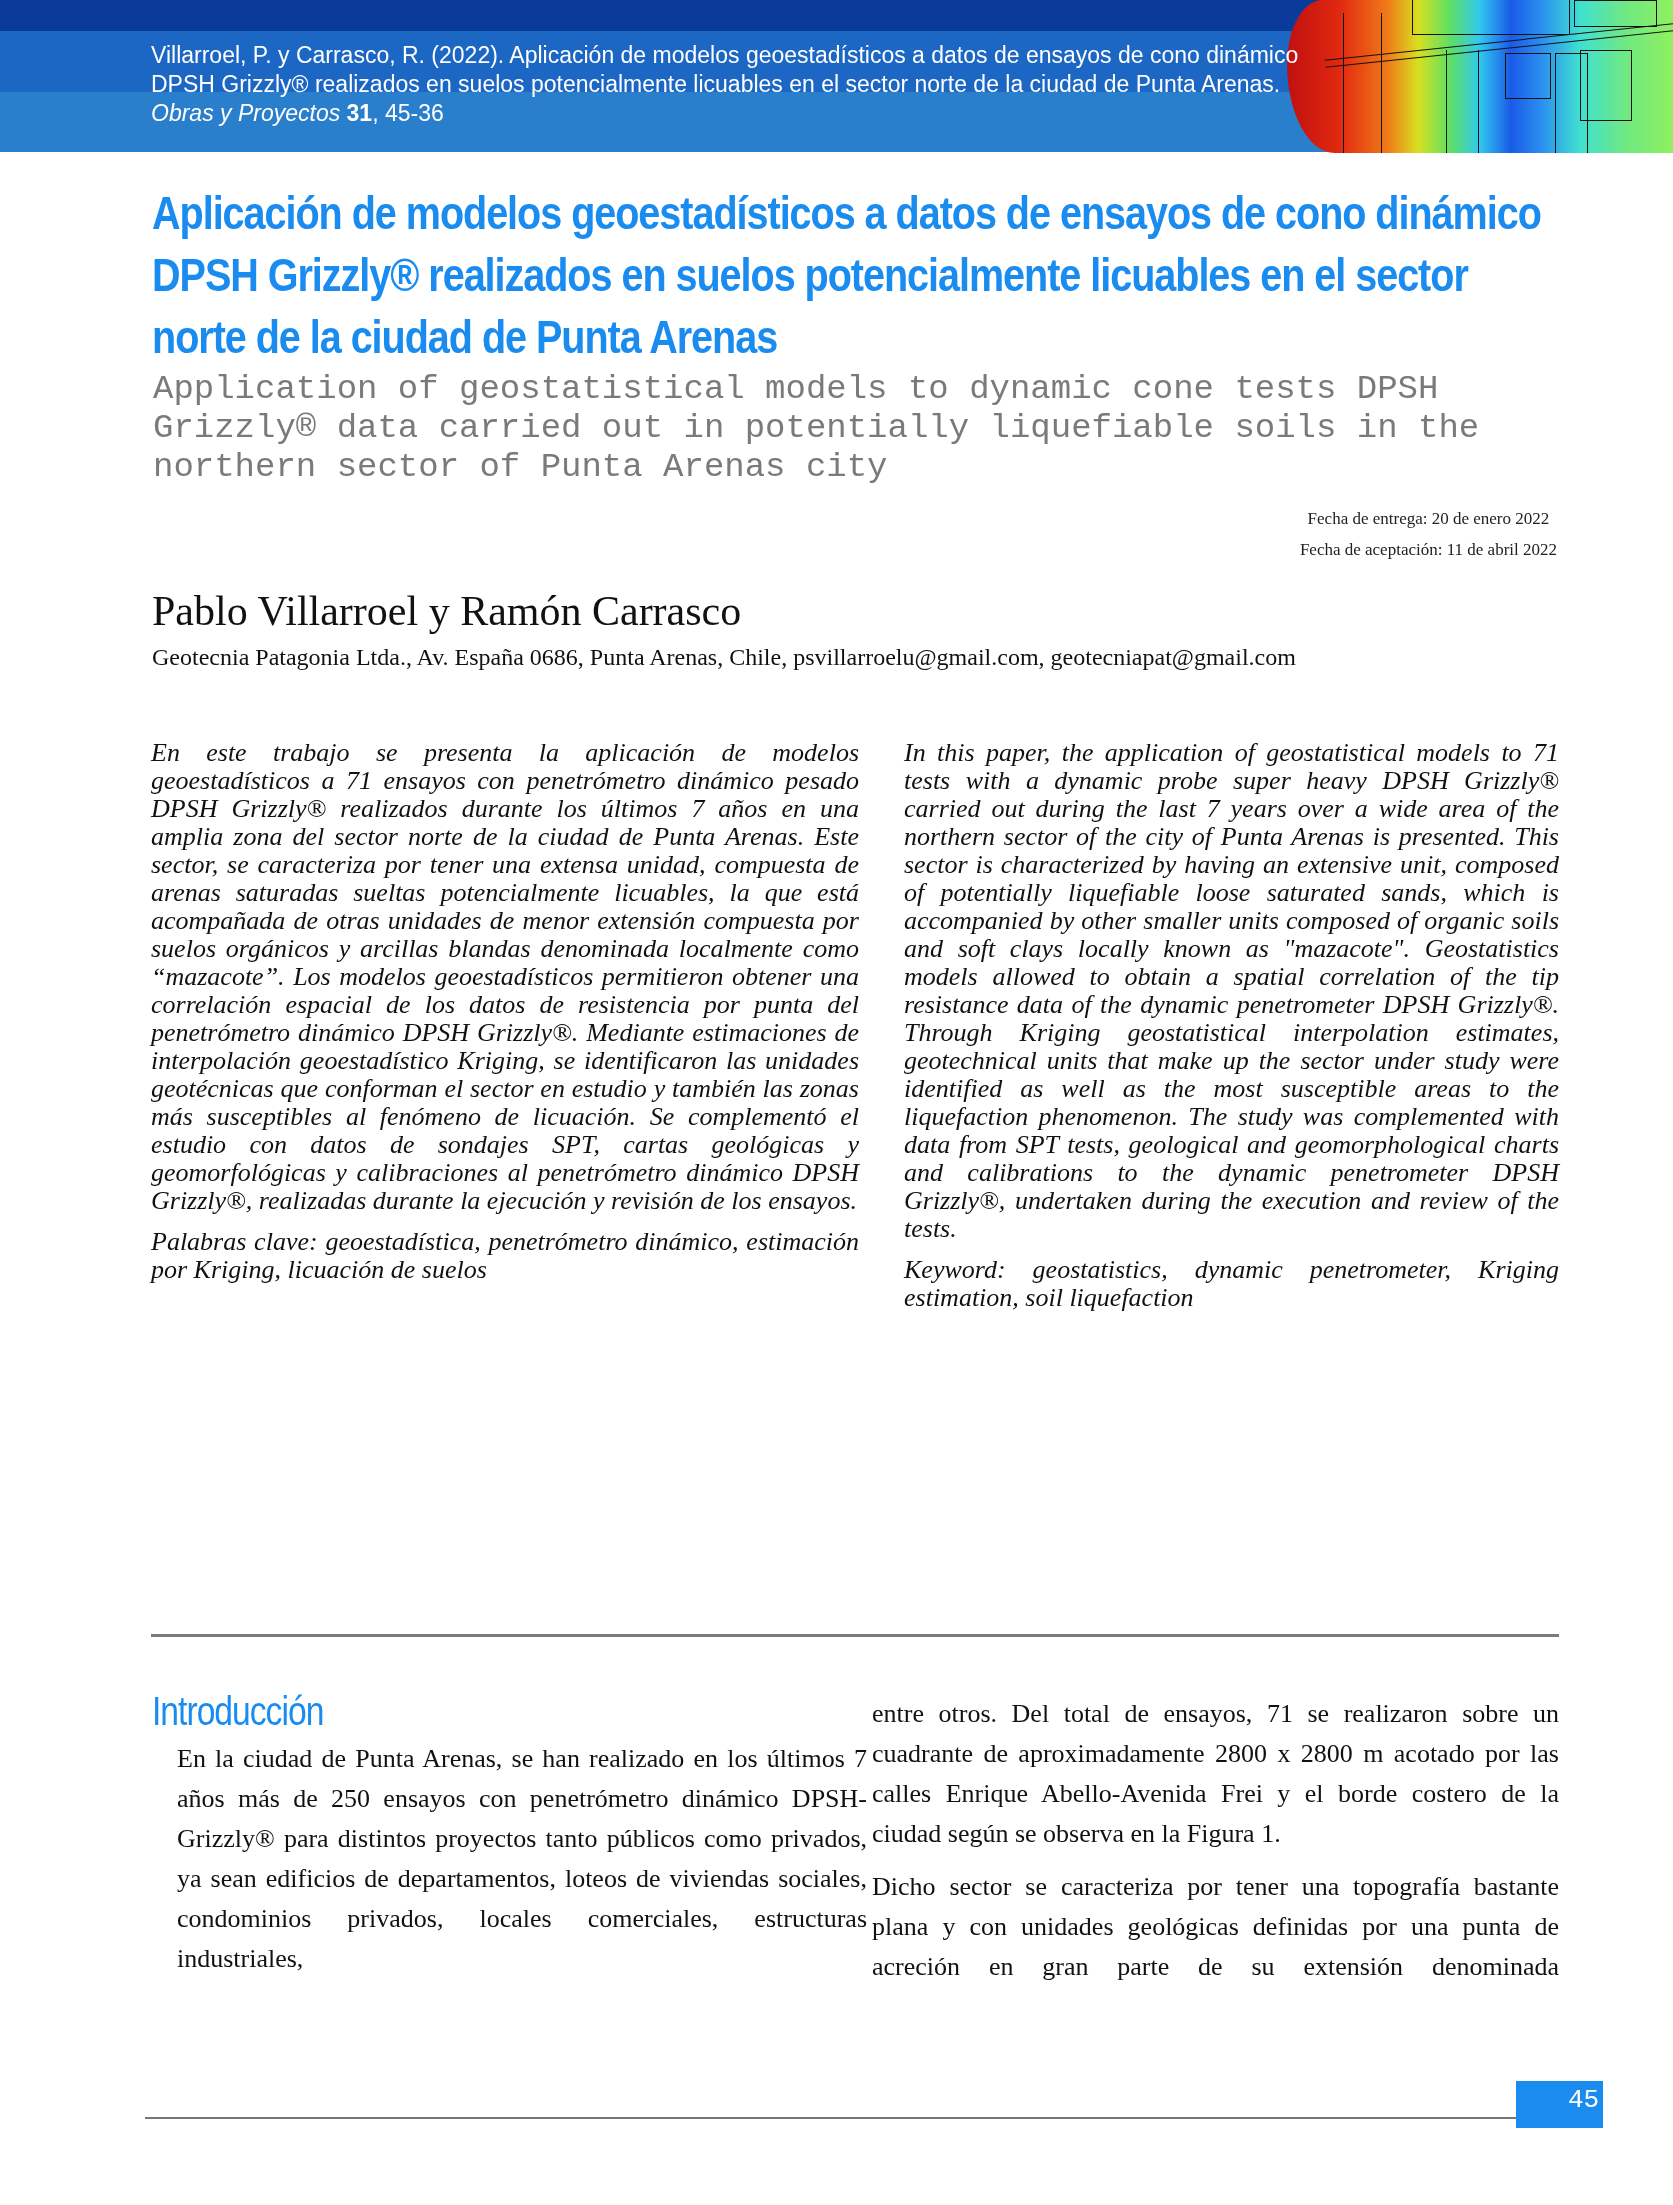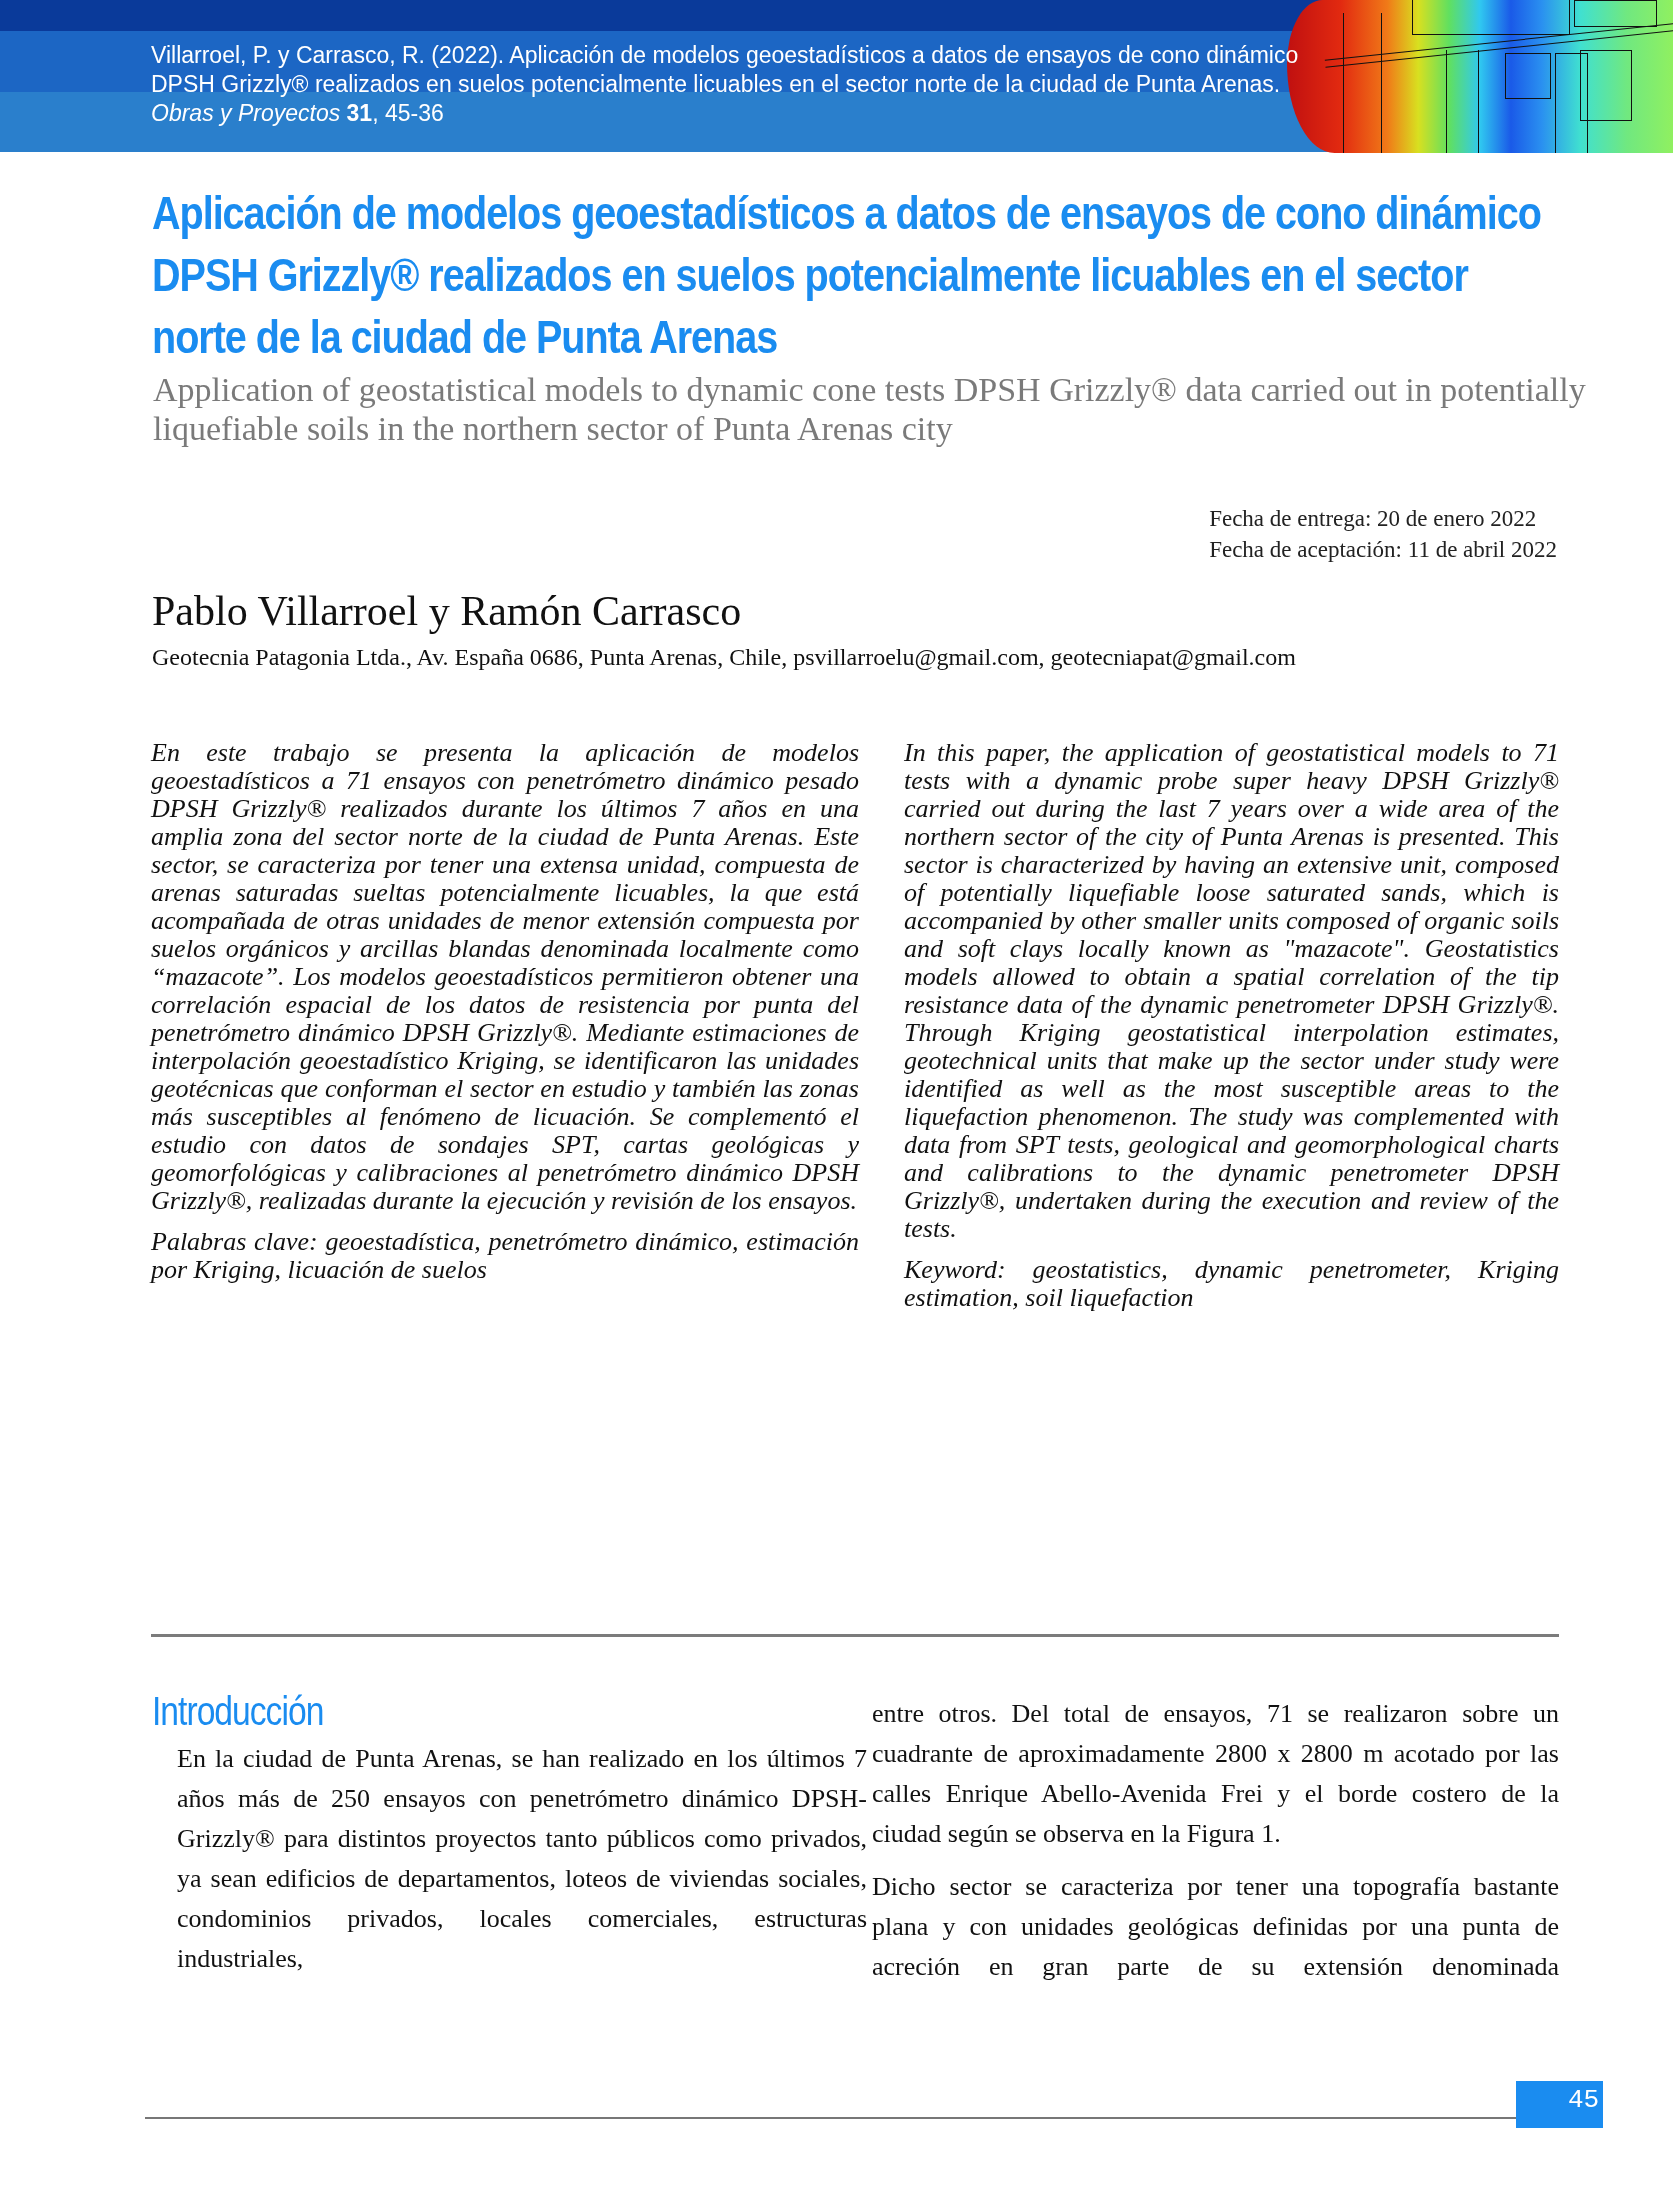--- a/index.html
+++ b/index.html
@@ -19,23 +19,23 @@
   .banner-citation { position: absolute; left: 151px; top: 41px; width: 1152px; color: #ffffff;
     font-family: "Liberation Sans", sans-serif; font-size: 23px; line-height: 29px; }
   .banner-citation em { font-style: italic; }
   .banner-citation b { font-weight: bold; text-align: center; }
 
   
   .title-es { position: absolute; left: 152px; top: 182px; width: 1414px; color: #1a8cf0;
     font-family: "Liberation Sans Narrow", "Liberation Sans", sans-serif; font-weight: bold;
     font-size: 46px; line-height: 62px; letter-spacing: -1.2px; transform: scaleX(0.86); transform-origin: left top; width: 1645px; }
   .title-en { position: absolute; left: 153px; top: 370px; width: 1433px; color: #7a7a7a;
-    font-family: Liberation Serif, serif; font-size: 34px; line-height: 39px; }
+    font-family: Liberation Mono, monospace; font-size: 34px; line-height: 39px; }
 
-  .dates { position: absolute; right: 116px; top: 503px; text-align: left; font-size: 23px; line-height: 31px; color: #222; }
+  .dates { position: absolute; right: 116px; top: 503px; text-align: center; font-size: 17px; line-height: 31px; color: #222; }
   .authors { position: absolute; left: 152px; top: 586px; font-size: 42px; line-height: 50px; color: #111; }
   .affiliation { position: absolute; left: 152px; top: 642px; font-size: 24px; line-height: 30px; color: #111; }
 
   
   .abstract { position: absolute; top: 739px; font-style: italic; font-size: 26px; line-height: 28px; text-align: justify; color: #111; font-family: Liberation Serif, serif; }
   .abstract p { margin: 0 0 12.5px 0; }
   .abstract-es { left: 151px; width: 708px; }
   .abstract-en { left: 904px; width: 655px; }
 
   .section-rule { position: absolute; left: 151px; top: 1634px; width: 1408px; height: 3.1px; background: #7b7b7b; }

